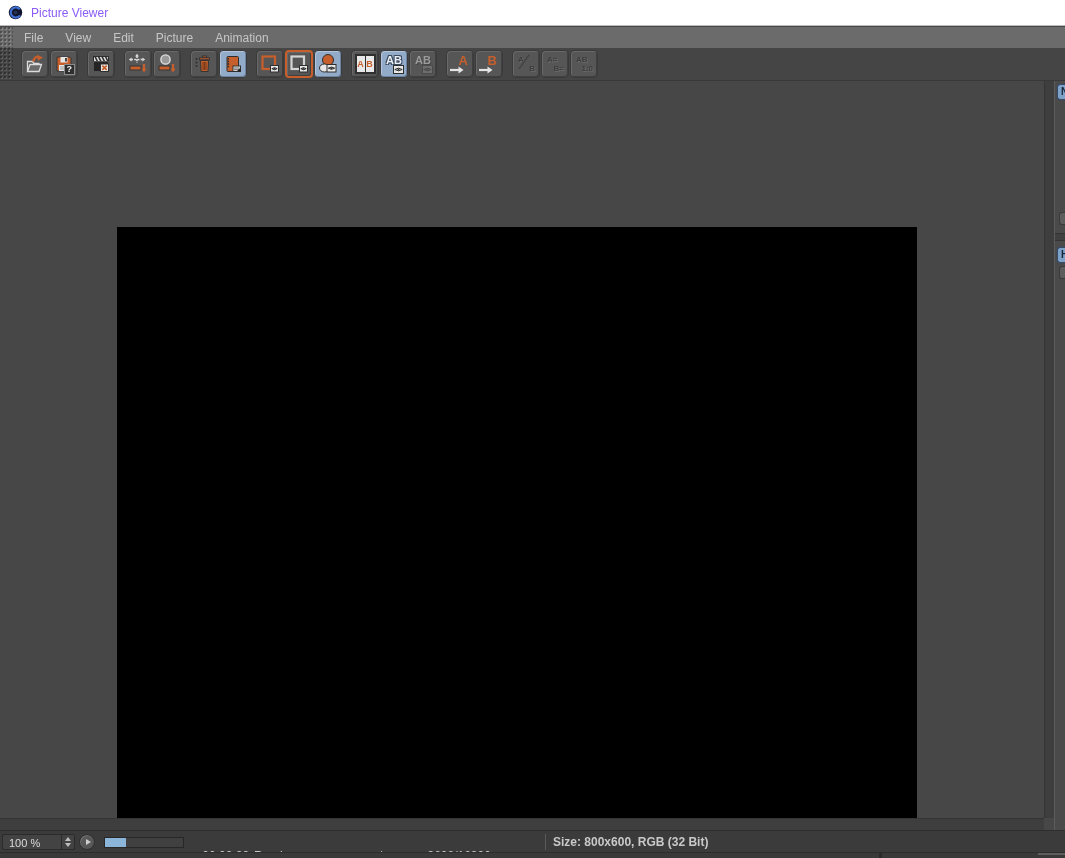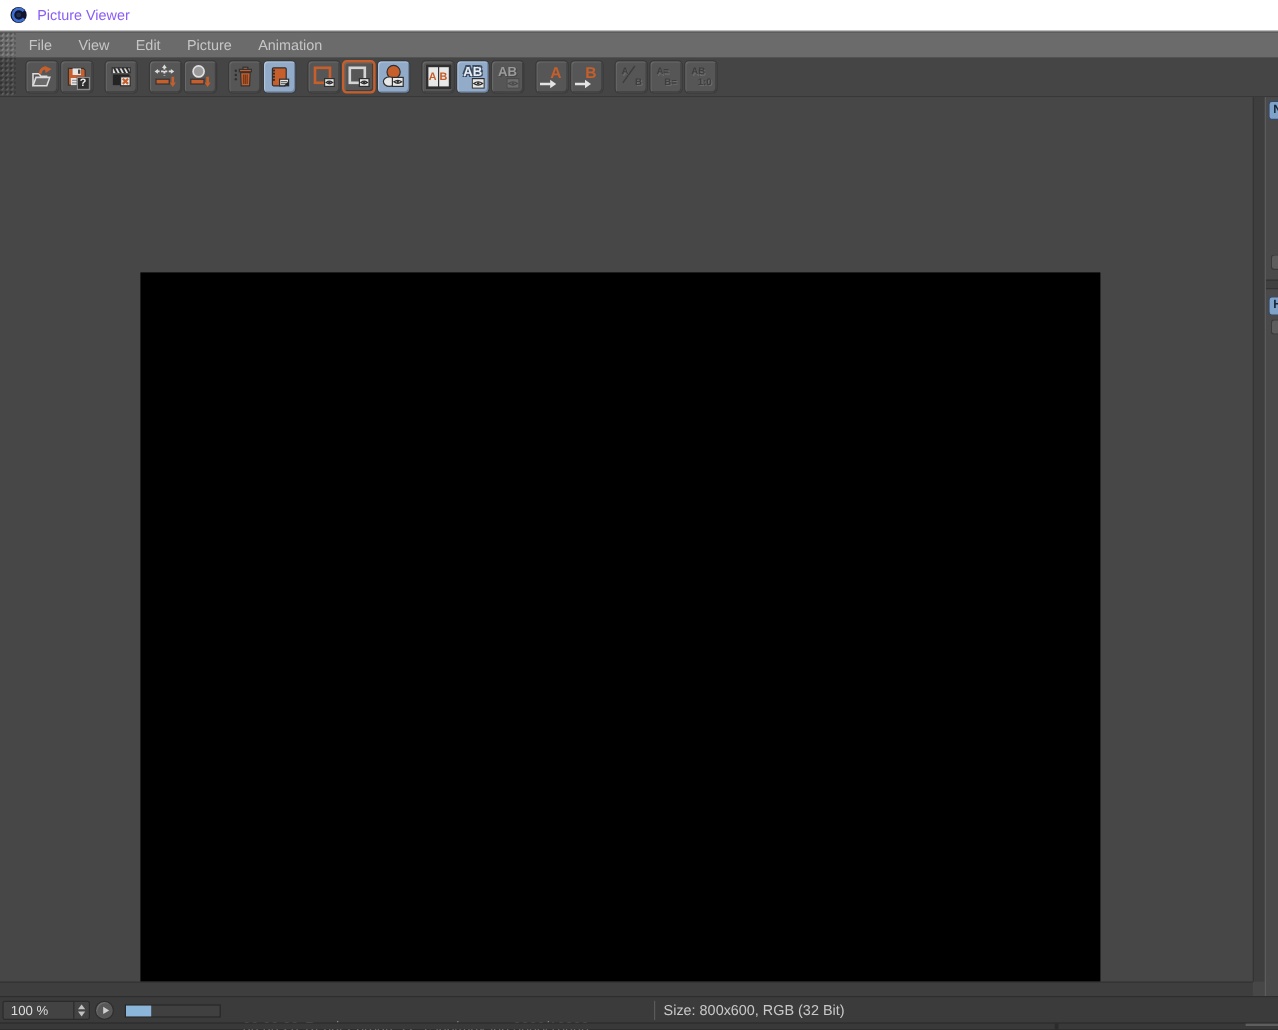--- a/index.html
+++ b/index.html
@@ -157,21 +157,21 @@
   .play-tri { width:0; height:0; border-top:3.5px solid transparent; border-bottom:3.5px solid transparent; border-left:5px solid #cfcfcf; margin-left:2px; }
   .progressbar {
     position:absolute; left:104px; top:6px; width:80px; height:11px;
     background:#404040; border:1px solid #272727;
   }
   .progress-fill { height:100%; background:#8cb6d9; }
   .status-text { position:absolute; left:189px; top:4px; white-space:pre; }
   .status-text .lbl { margin-left:5px; }
   .status-text .det { margin-left:10px; }
   .status-divider { position:absolute; left:545px; top:3px; width:1px; height:16px; background:#5a5a5a; }
-  .size-text { position:absolute; left:553px; top:4px; }
+  .size-text { position:absolute; left:553px; top:4px;font-weight:bold; }
 
   
   .bottom-strip {
     position:absolute; top:852px; left:0; width:1065px; height:6px;
     background:#393939; border-top:1px solid #2c2c2c;
   }
   .bottom-strip .seg-divider {
     position:absolute; left:879px; top:0; width:3px; height:6px; background:#2b2b2b;
   }
   .bottom-strip .right-hairline {

